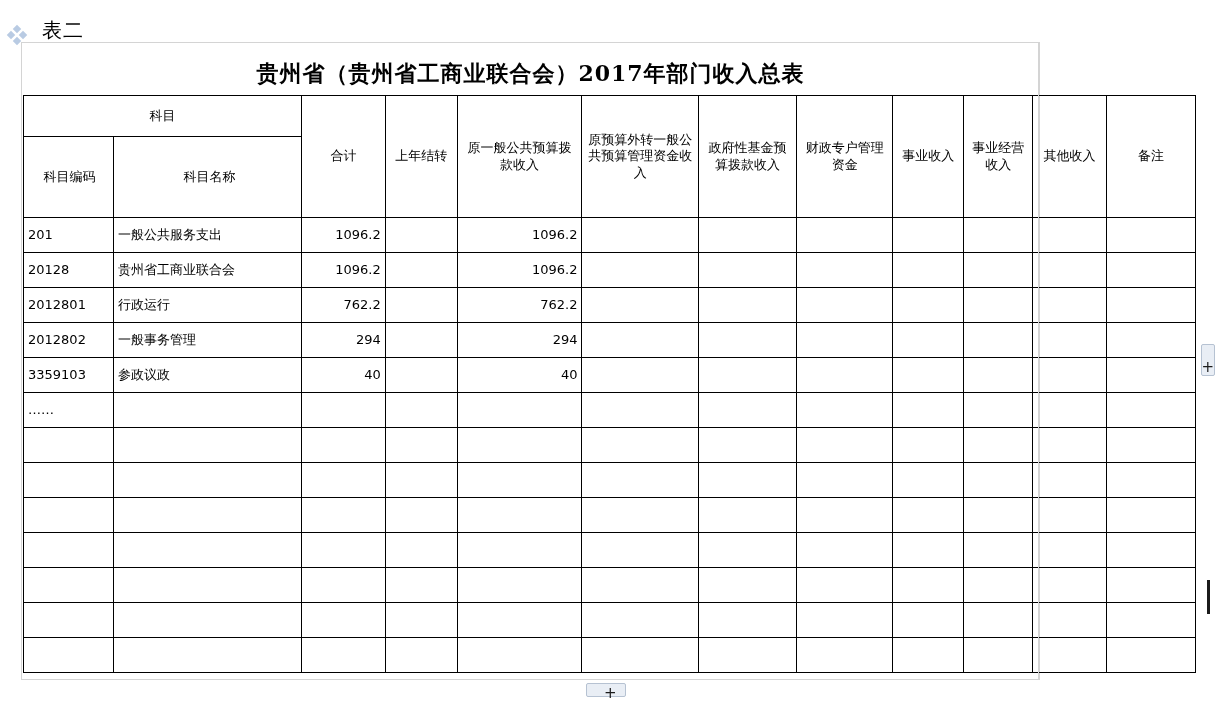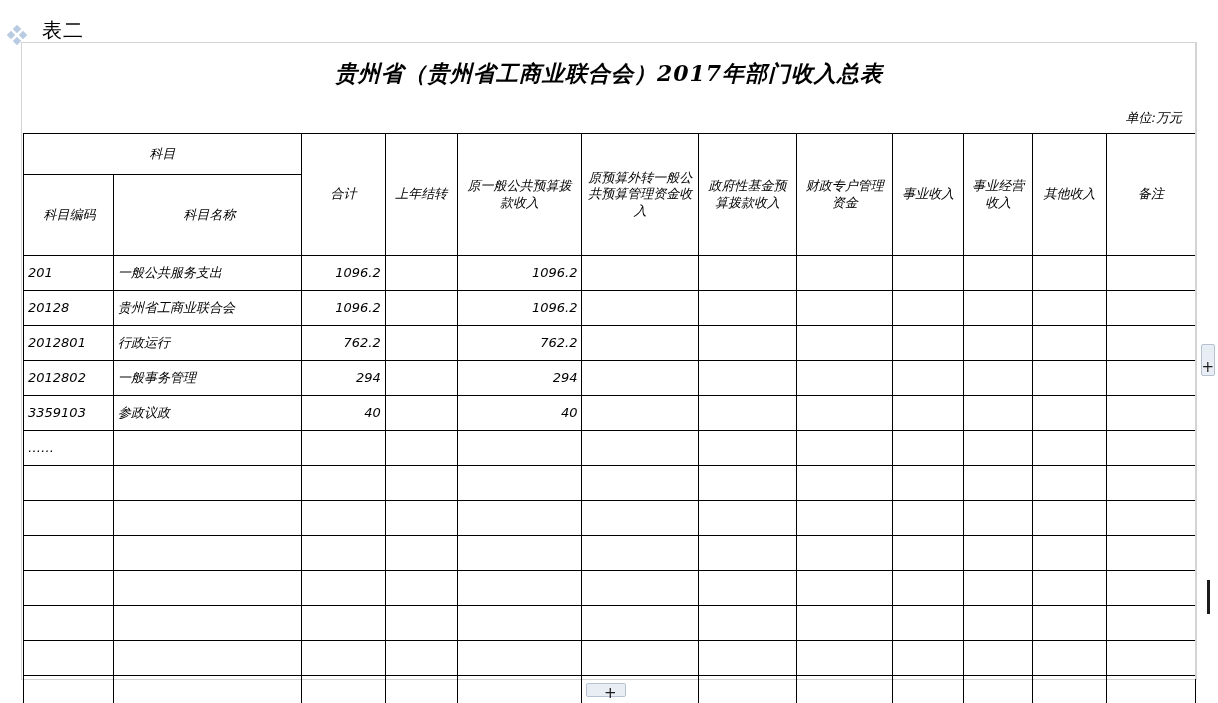--- a/index.html
+++ b/index.html
@@ -43,25 +43,24 @@
     font-size: 20px;
     font-family: "DejaVu Sans", sans-serif;
     letter-spacing: 1px;
   }
 
   
   .page {
     position: absolute;
     left: 21px;
     top: 42px;
-    width: 1176px;
+    width: 1019px;
     height: 638px;
     border: 1px solid #d4d4d4;
     box-sizing: border-box;
-    font-style: italic;
   }
 
   .doc-title {
     text-align: center;
     font-family: "DejaVu Serif", serif;
     font-weight: bold;
     font-size: 22px;
     letter-spacing: 1px;
     padding-top: 16px;
     padding-bottom: 6px;
@@ -183,21 +182,20 @@
   <span class="d d1"></span>
   <span class="d d2"></span>
   <span class="d d3"></span>
   <span class="d d4"></span>
 </div>
 
 <div class="label-top">表二</div>
 
 <div class="page">
   <div class="doc-title">贵州省（贵州省工商业联合会）2017年部门收入总表</div>
-  <div class="unit-line">单位:万元</div>
 
   <table class="main">
     <colgroup>
       <col style="width:85px">
       <col style="width:178px">
       <col style="width:79px">
       <col style="width:68px">
       <col style="width:118px">
       <col style="width:110px">
       <col style="width:93px">

